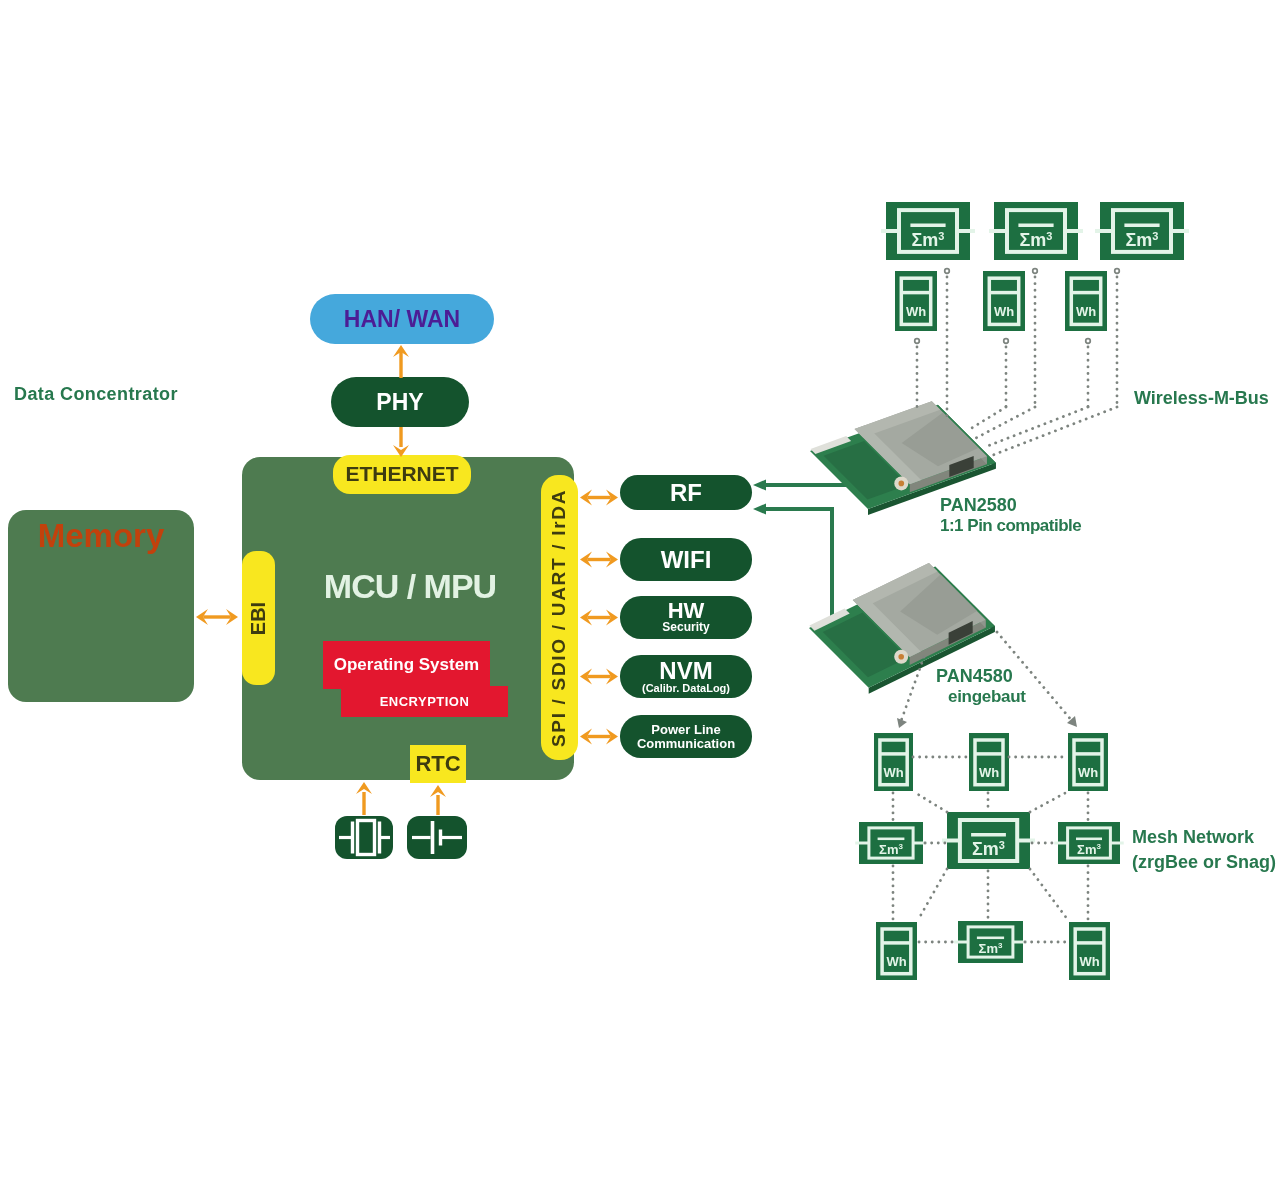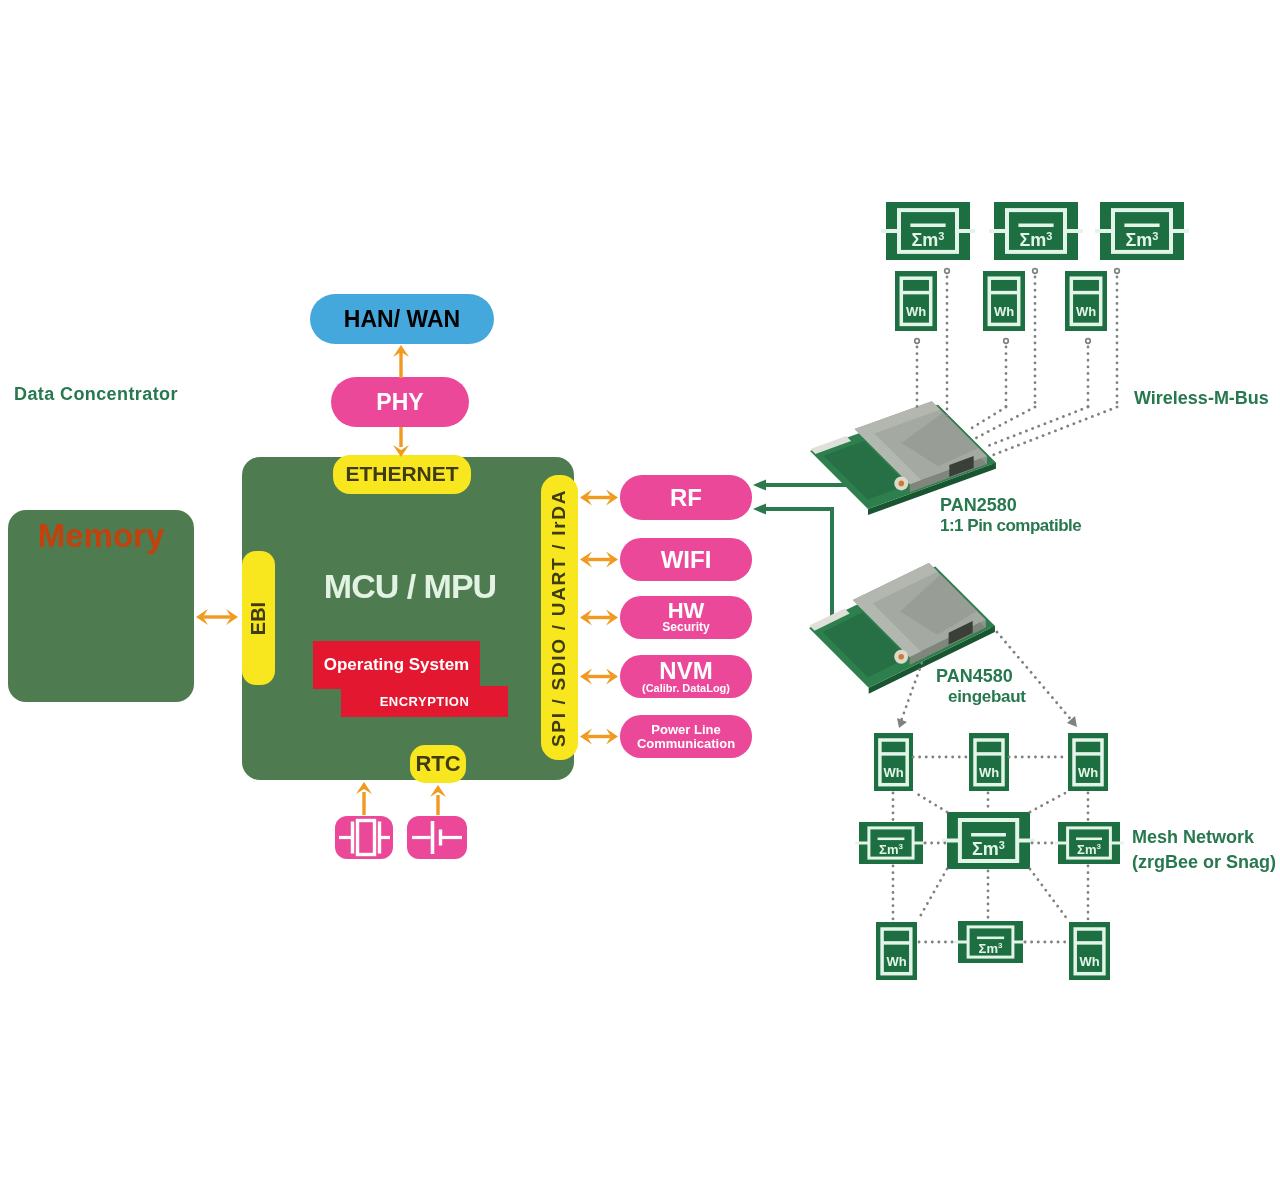--- a/index.html
+++ b/index.html
@@ -1,24 +1,24 @@
 <!DOCTYPE html>
 <html><head>
 <meta charset="utf-8">
 <style>
 html,body{margin:0;padding:0;background:#fff;}
 .stage{position:relative;width:1280px;height:1190px;background:#fff;overflow:hidden;
   font-family:"Liberation Sans",sans-serif;font-weight:bold;}
 .bx{position:absolute;display:flex;align-items:center;justify-content:center;
   text-align:center;box-sizing:border-box;line-height:1.05;}
-.orange{background:#ec4899;color:#fff;}
+.orange{background:#14532d;color:#fff;}
 .yellow{background:#f8e71f;color:#3e3c10;}
 .green{background:#4e7b50;}
 .red{background:#e3172f;color:#fff;}
-.blue{background:#45a8dc;color:#000000;}
+.blue{background:#45a8dc;color:#4c1d95;}
 .dg{color:#27784e;}
 svg{position:absolute;left:0;top:0;}
 </style>
 </head>
 <body>
 <div class="stage">
 
 <div class="bx dg" style="left:14px;top:380px;width:220px;height:28px;font-size:18px;letter-spacing:.4px;justify-content:flex-start;">Data&nbsp;Concentrator</div>
 
 <div class="bx blue" style="left:310px;top:294px;width:184px;height:50px;border-radius:25px;font-size:23px;">HAN/ WAN</div>
@@ -26,28 +26,28 @@
 
 <div class="bx green" style="left:242px;top:457px;width:332px;height:323px;border-radius:18px;"></div>
 <div class="bx yellow" style="left:333px;top:455px;width:138px;height:39px;border-radius:17px;font-size:21px;">ETHERNET</div>
 <div class="bx yellow" style="left:242px;top:551px;width:33px;height:134px;border-radius:14px;">
       <span style="transform:rotate(-90deg);font-size:20px;">EBI</span>
     </div>
 <div class="bx yellow" style="left:541px;top:475px;width:37px;height:285px;border-radius:17px;">
       <span style="transform:rotate(-90deg);font-size:19px;letter-spacing:1.7px;white-space:nowrap;">SPI / SDIO / UART / IrDA</span>
     </div>
 <div class="bx" style="left:280px;top:568px;width:260px;height:38px;color:#e2f2e3;font-size:34px;letter-spacing:-1px;">MCU / MPU</div>
-<div class="bx red" style="left:313px;top:641px;width:167px;height:48px;font-size:17px;">Operating System</div>
+<div class="bx red" style="left:323px;top:641px;width:167px;height:48px;font-size:17px;">Operating System</div>
 <div class="bx red" style="left:341px;top:686px;width:167px;height:31px;font-size:13px;letter-spacing:.5px;">ENCRYPTION</div>
-<div class="bx yellow" style="left:410px;top:745px;width:56px;height:38px;border-radius:15px;font-size:22px;">RTC</div>
+<div class="bx yellow" style="left:410px;top:745px;width:56px;height:38px;border-radius:0;font-size:22px;">RTC</div>
 
 <div class="bx green" style="left:8px;top:510px;width:186px;height:192px;border-radius:18px;"></div>
 <div class="bx" style="left:18px;top:518px;width:166px;height:36px;color:#c2410c;font-size:33px;">Memory</div>
 
-<div class="bx orange" style="left:620px;top:475px;width:132px;height:45px;border-radius:22px;font-size:24px;">RF</div>
+<div class="bx orange" style="left:620px;top:475px;width:132px;height:35px;border-radius:22px;font-size:24px;">RF</div>
 <div class="bx orange" style="left:620px;top:538px;width:132px;height:43px;border-radius:21px;font-size:24px;">WIFI</div>
 <div class="bx orange" style="left:620px;top:596px;width:132px;height:43px;border-radius:21px;font-size:22px;flex-direction:column;line-height:.95;">HW<span style="font-size:12px;">Security</span></div>
 <div class="bx orange" style="left:620px;top:655px;width:132px;height:43px;border-radius:21px;font-size:24px;flex-direction:column;line-height:.95;">NVM<span style="font-size:11px;">(Calibr. DataLog)</span></div>
 <div class="bx orange" style="left:620px;top:715px;width:132px;height:43px;border-radius:21px;font-size:13px;">Power Line<br>Communication</div>
 
 <div class="bx orange" style="left:335px;top:816px;width:58px;height:43px;border-radius:12px;"></div>
 <div class="bx orange" style="left:407px;top:816px;width:60px;height:43px;border-radius:12px;"></div>
 
 <div class="bx dg" style="left:940px;top:494px;width:200px;height:22px;font-size:18px;justify-content:flex-start;">PAN2580</div>
 <div class="bx dg" style="left:940px;top:515px;width:200px;height:22px;font-size:17px;letter-spacing:-.5px;justify-content:flex-start;">1:1 Pin compatible</div>

